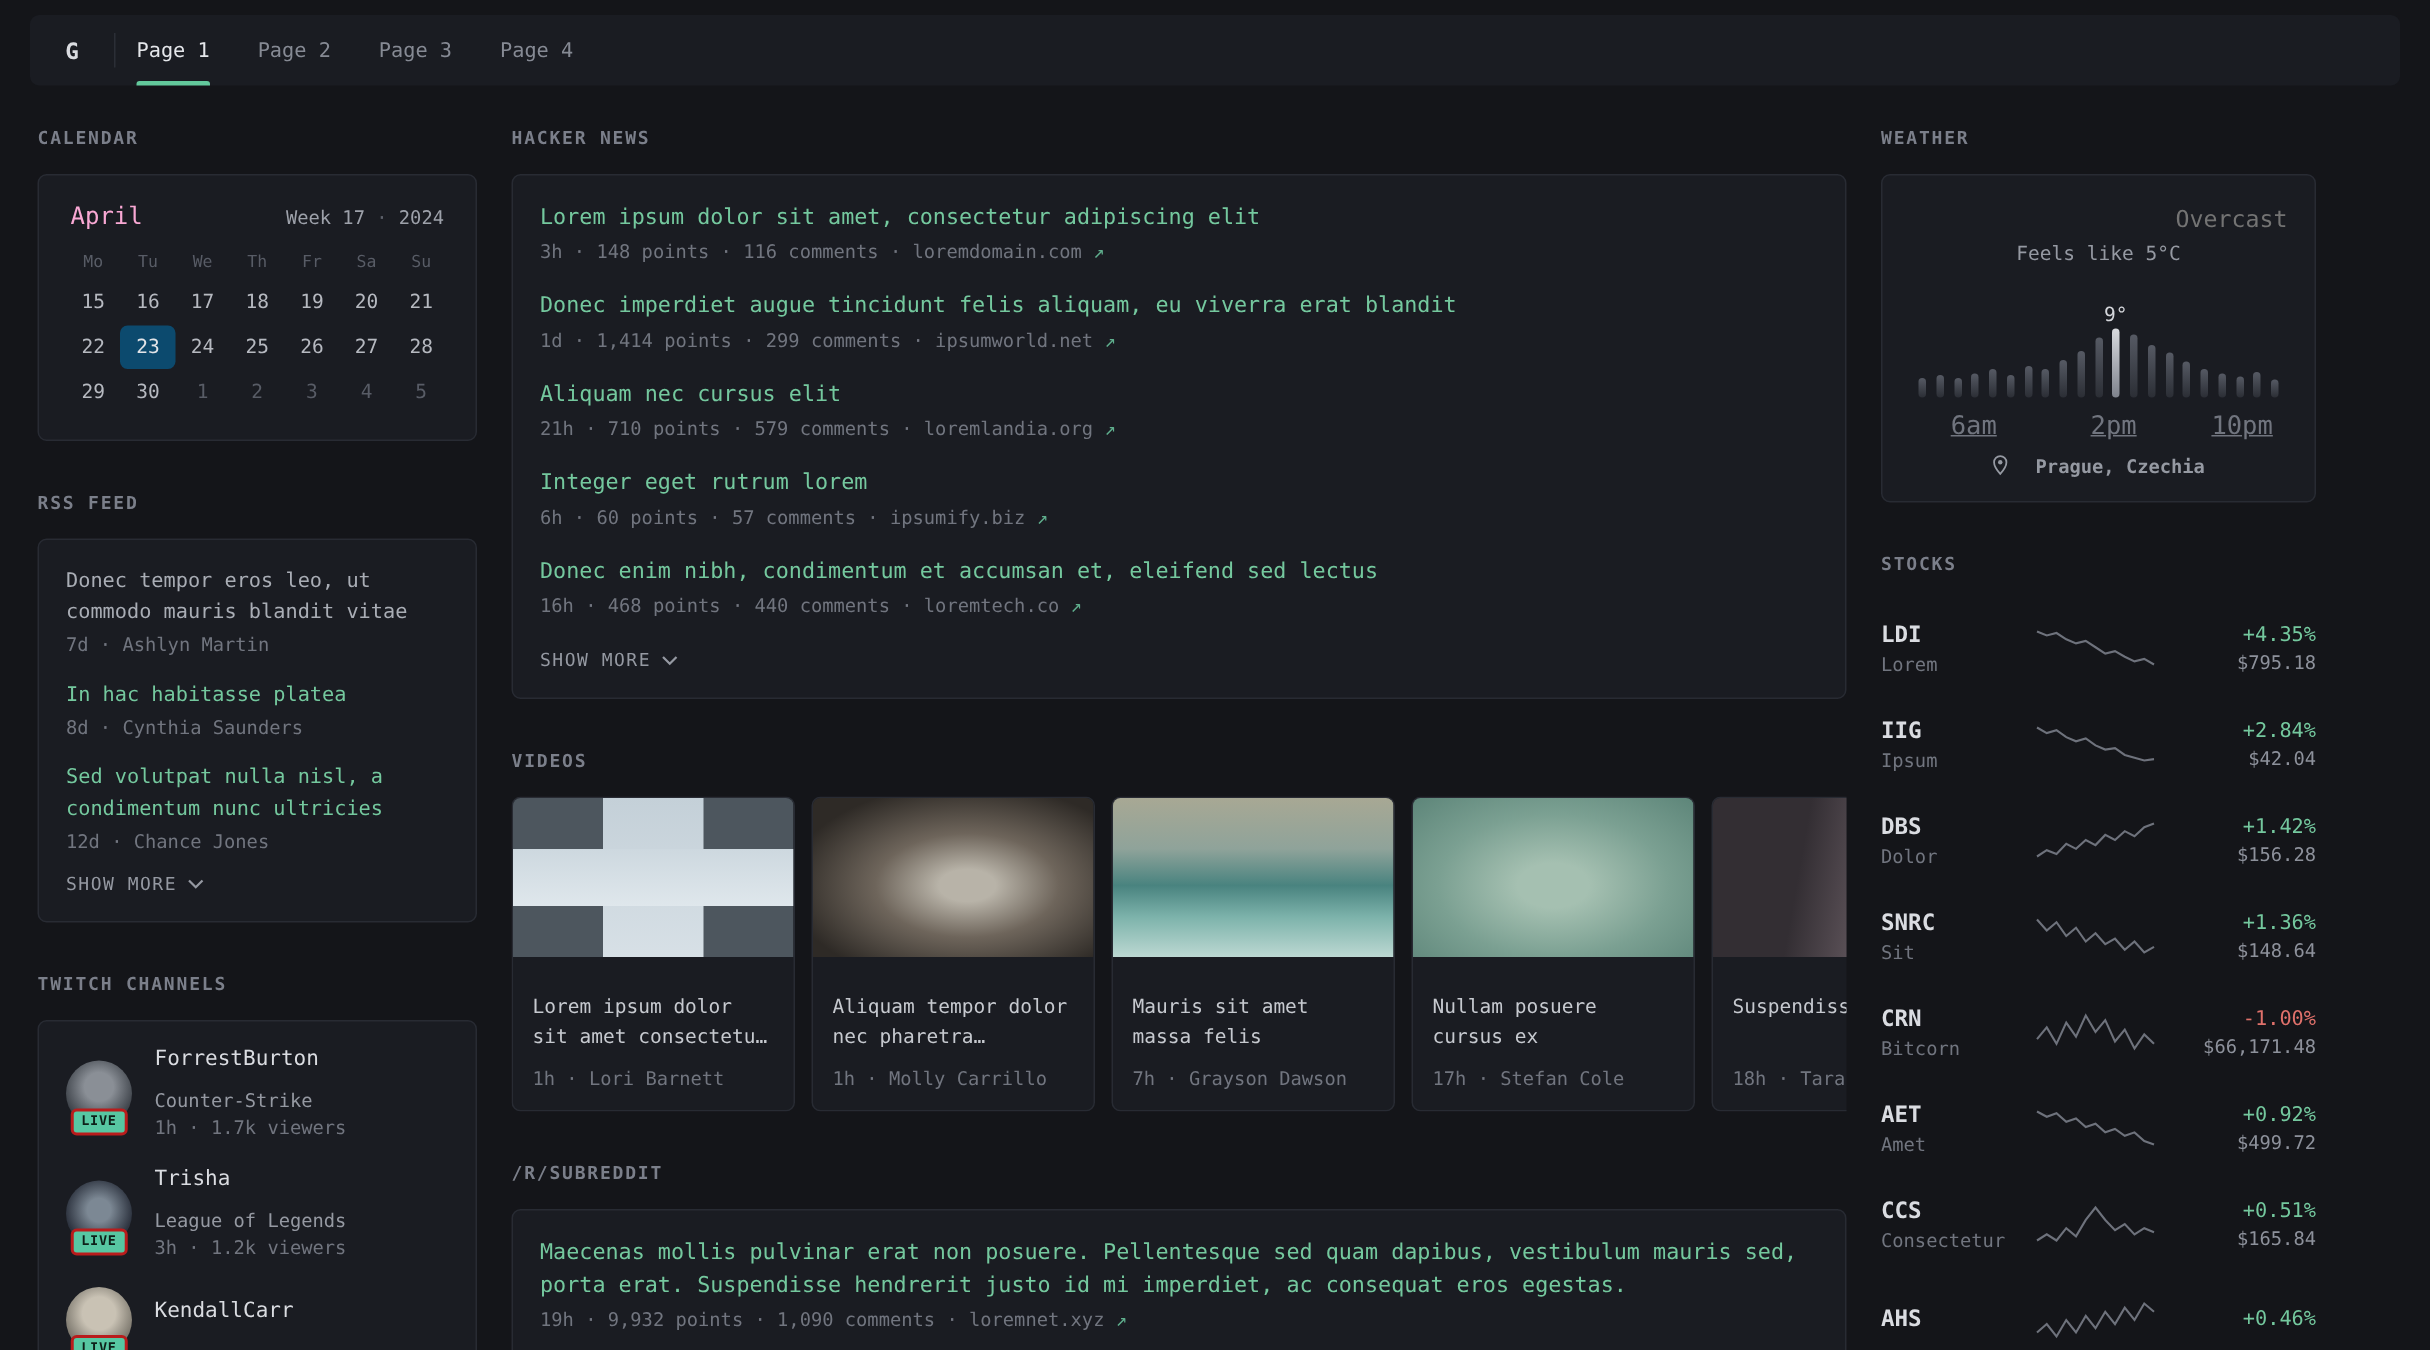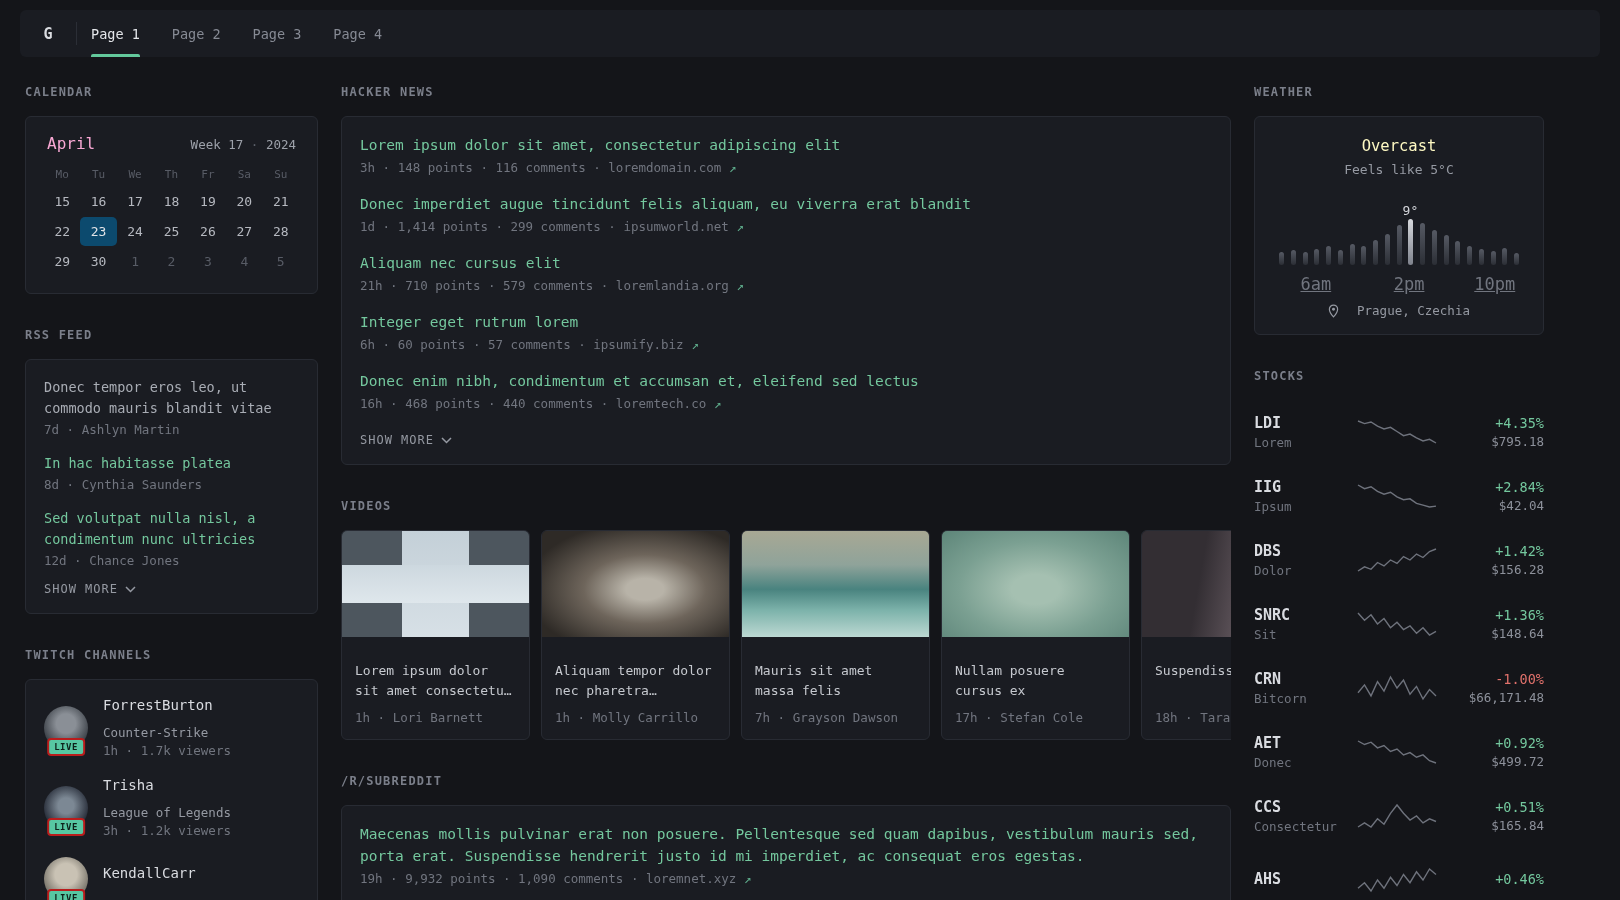--- a/index.html
+++ b/index.html
@@ -112,32 +112,32 @@
   .thumb2 { background: radial-gradient(ellipse at 55% 55%, #b8b3a8 0 13%, #6e655b 42%, #2e2a26 82%); }
   .thumb3 { background: linear-gradient(180deg, #a8a894 0%, #8fa39a 32%, #49837f 55%, #7db3ab 75%, #bcd8d2 100%); }
   .thumb4 { background: radial-gradient(ellipse at 50% 55%, #a5c0b1 0 18%, #7ba092 58%, #5d8579 100%); }
   .thumb5 { background: linear-gradient(100deg, #332e33 0 32%, #6b5f66 62%, #937f85 88%); }
   .v-body { padding: 24px 13px 14px; }
   .v-title { font-size: 13px; line-height: 20px; color: #c6c9cf; height: 40px; overflow: hidden; }
   .v-meta { font-size: 12.5px; color: #71757f; margin-top: 9px; white-space: nowrap; overflow: hidden; }
 
   
   .weather-card { text-align: center; padding: 20px 18px 16px; }
-  .w-cond { font-size: 15.5px; color: #fef9c3; }
+  .w-cond { font-size: 15.5px; color: #737373; text-align: right; }
   .w-feels { font-size: 13px; color: #9599a2; margin-top: 7px; }
   .w-chart { position: relative; margin: 14px 6px 0; }
   .w-temp-label { position: absolute; top: 0; transform: translateX(-50%); font-size: 13px; color: #d4d6db; }
   .w-bars { display: flex; align-items: flex-end; justify-content: space-between; height: 62px; margin-top: 26px; }
   .wbar { width: 5px; border-radius: 3px; background: linear-gradient(180deg, #565a64, #2b2e35); }
   .wbar.hl { background: linear-gradient(180deg, #d8dade, #7e828c); }
   .w-times { position: relative; height: 16px; margin-top: 9px; }
   .w-times span { position: absolute; transform: translateX(-50%); font-size: 17px; color: #71757f; text-decoration: underline; }
   .w-loc {
     margin-top: 13px; font-size: 12.5px; color: #9599a2;
-    display: flex; gap: 18px; justify-content: center; align-items: flex-end;
+    display: flex; gap: 18px; justify-content: center; align-items: flex-start; font-weight: bold;
   }
 
   
   .stock { display: flex; align-items: center; height: 64px; cursor: pointer; }
   .s-left { width: 92px; }
   .s-sym { font-size: 15px; font-weight: bold; color: #dadce1; }
   .s-name { font-size: 12.5px; color: #71757f; margin-top: 3px; }
   .s-spark { flex: 1; display: flex; justify-content: center; }
   .s-spark polyline { fill: none; stroke: #6e727c; stroke-width: 1.4; }
   .s-right { width: 96px; text-align: right; }
@@ -485,21 +485,21 @@
             </div>
           <div class="s-right">
             <div class="s-chg neg">-1.00%</div>
             <div class="s-price">$66,171.48</div>
           </div>
         </div>
 
         <div class="stock">
           <div class="s-left">
             <div class="s-sym">AET</div>
-            <div class="s-name">Donec</div>
+            <div class="s-name">Amet</div>
           </div>
           <div class="s-spark">
               <svg width="80" height="30" viewBox="0 0 80 30">
                 <polyline points="1.0,4.0 7.5,7.5 14.0,5.2 20.5,10.9 27.0,8.6 33.5,14.4 40.0,12.1 46.5,17.9 53.0,15.6 59.5,20.2 66.0,17.9 72.5,23.7 79.0,26.0"></polyline>
               </svg>
             </div>
           <div class="s-right">
             <div class="s-chg pos">+0.92%</div>
             <div class="s-price">$499.72</div>
           </div>

